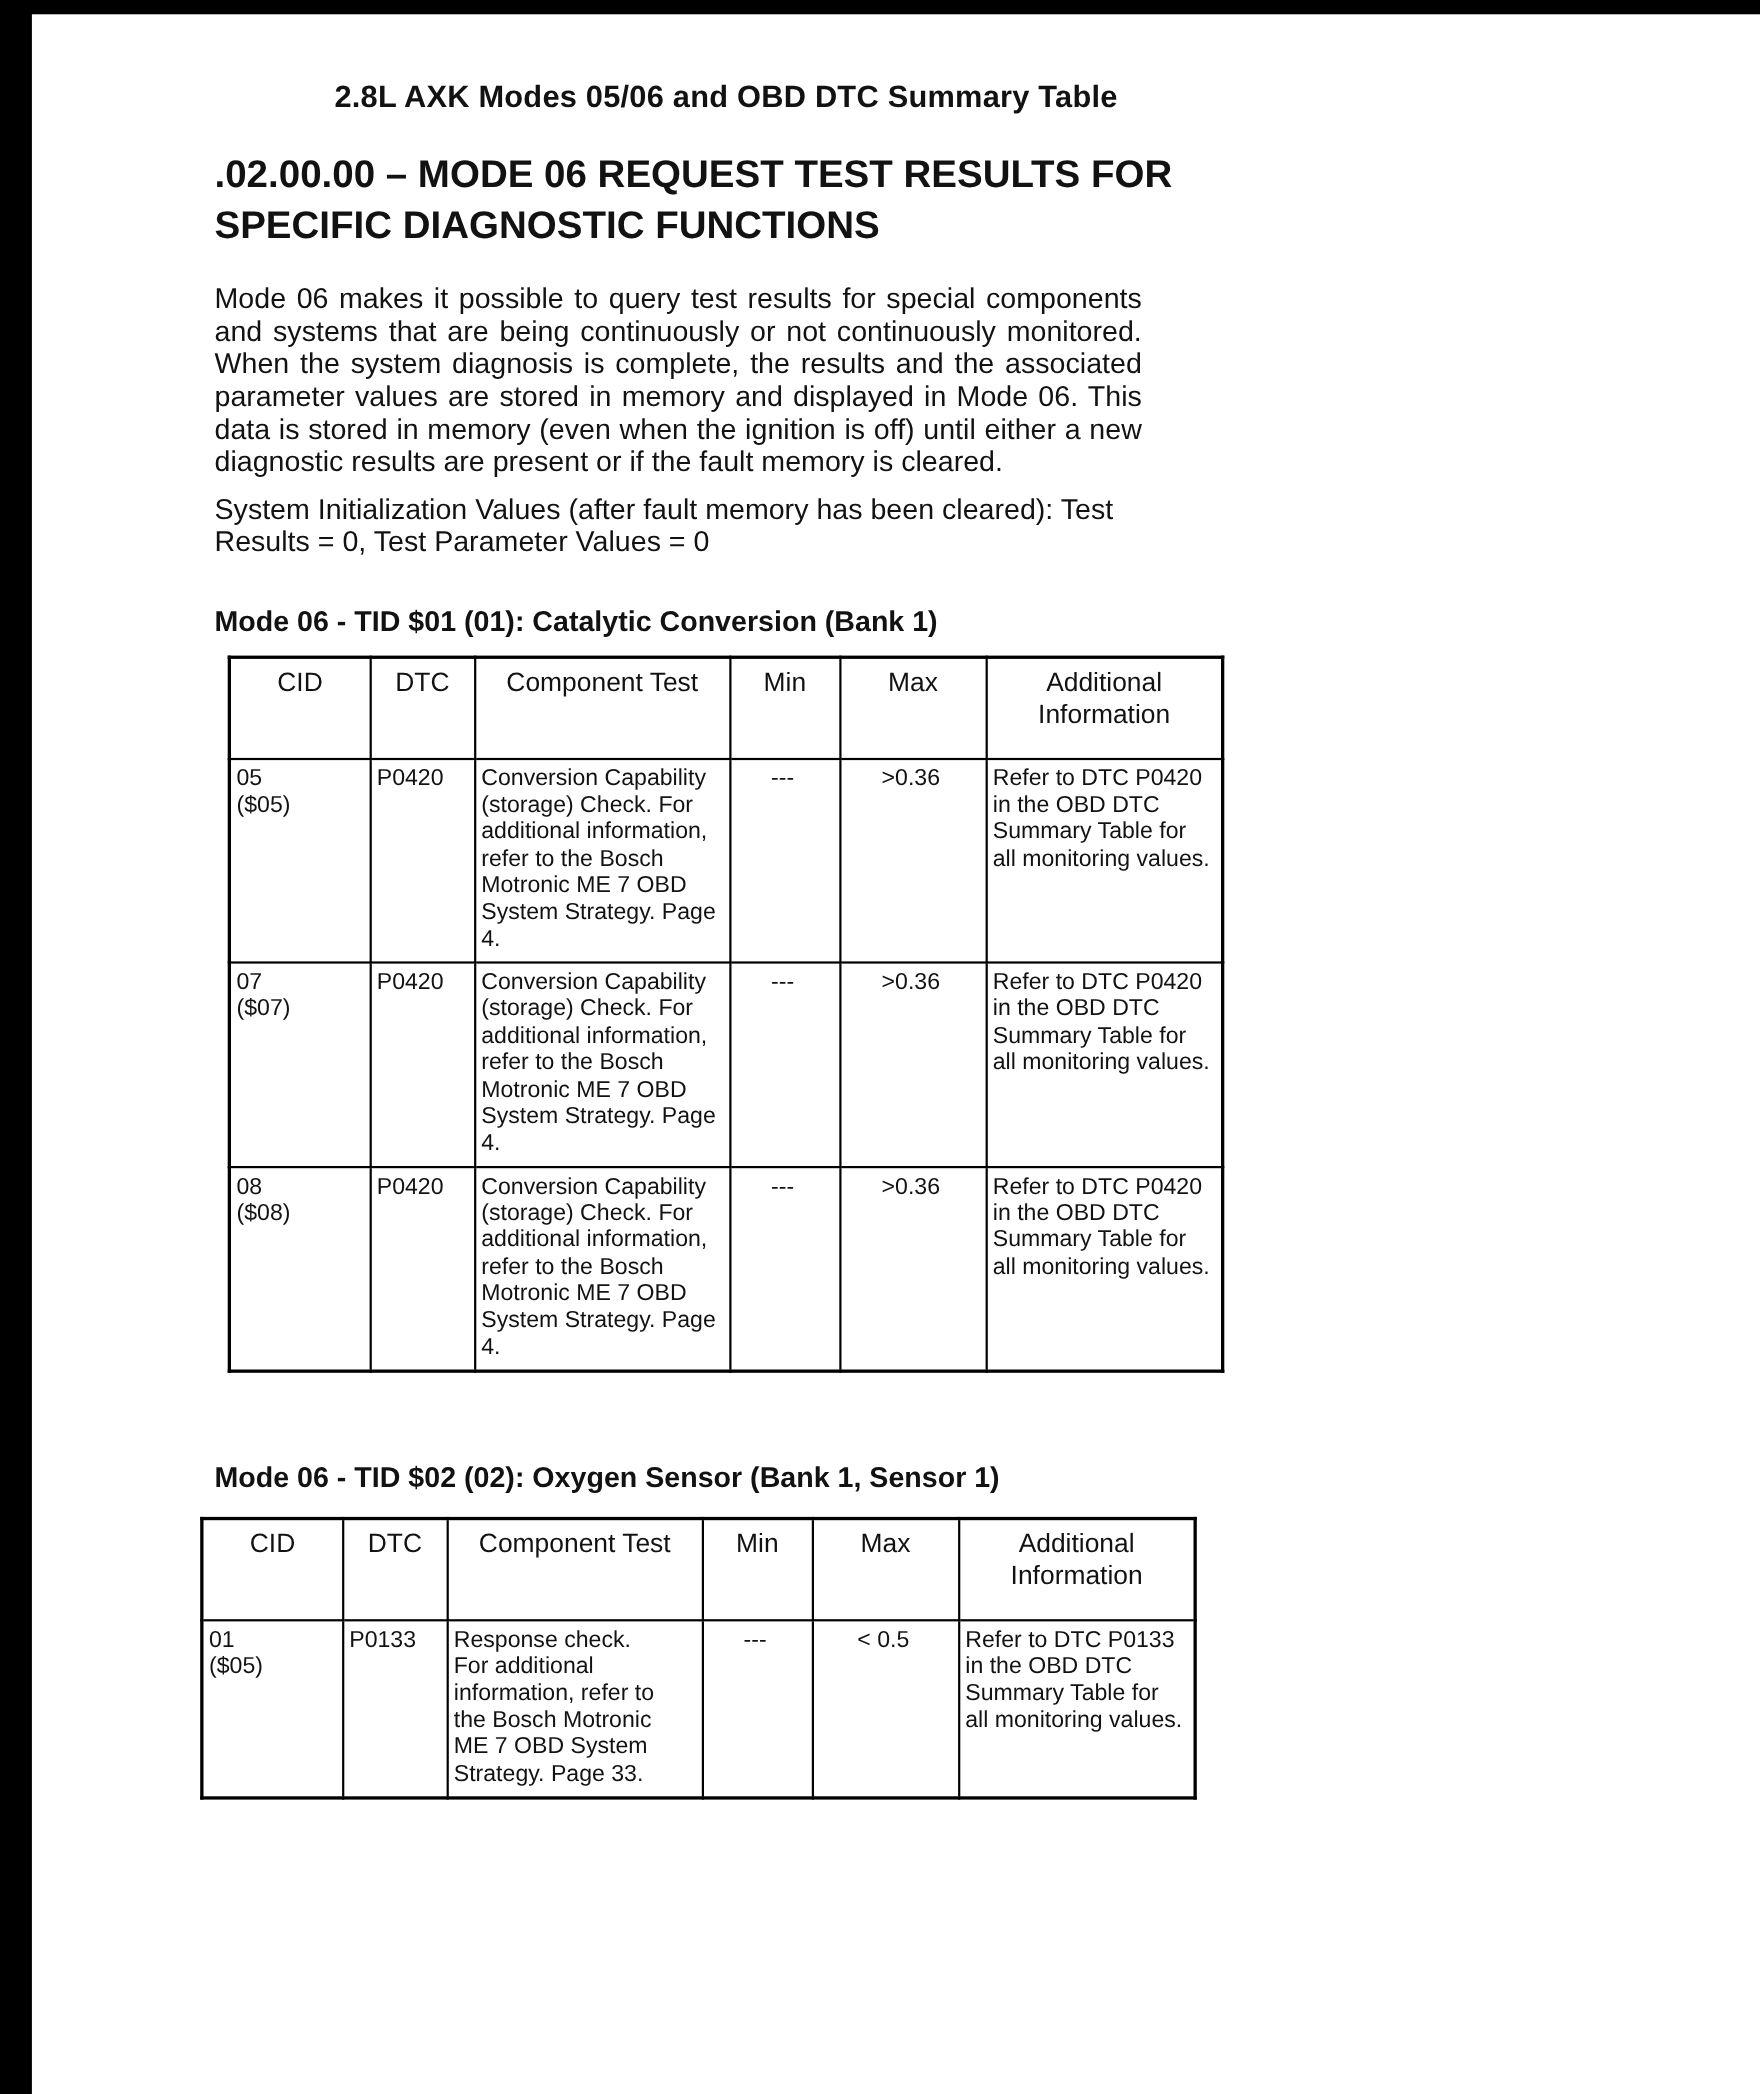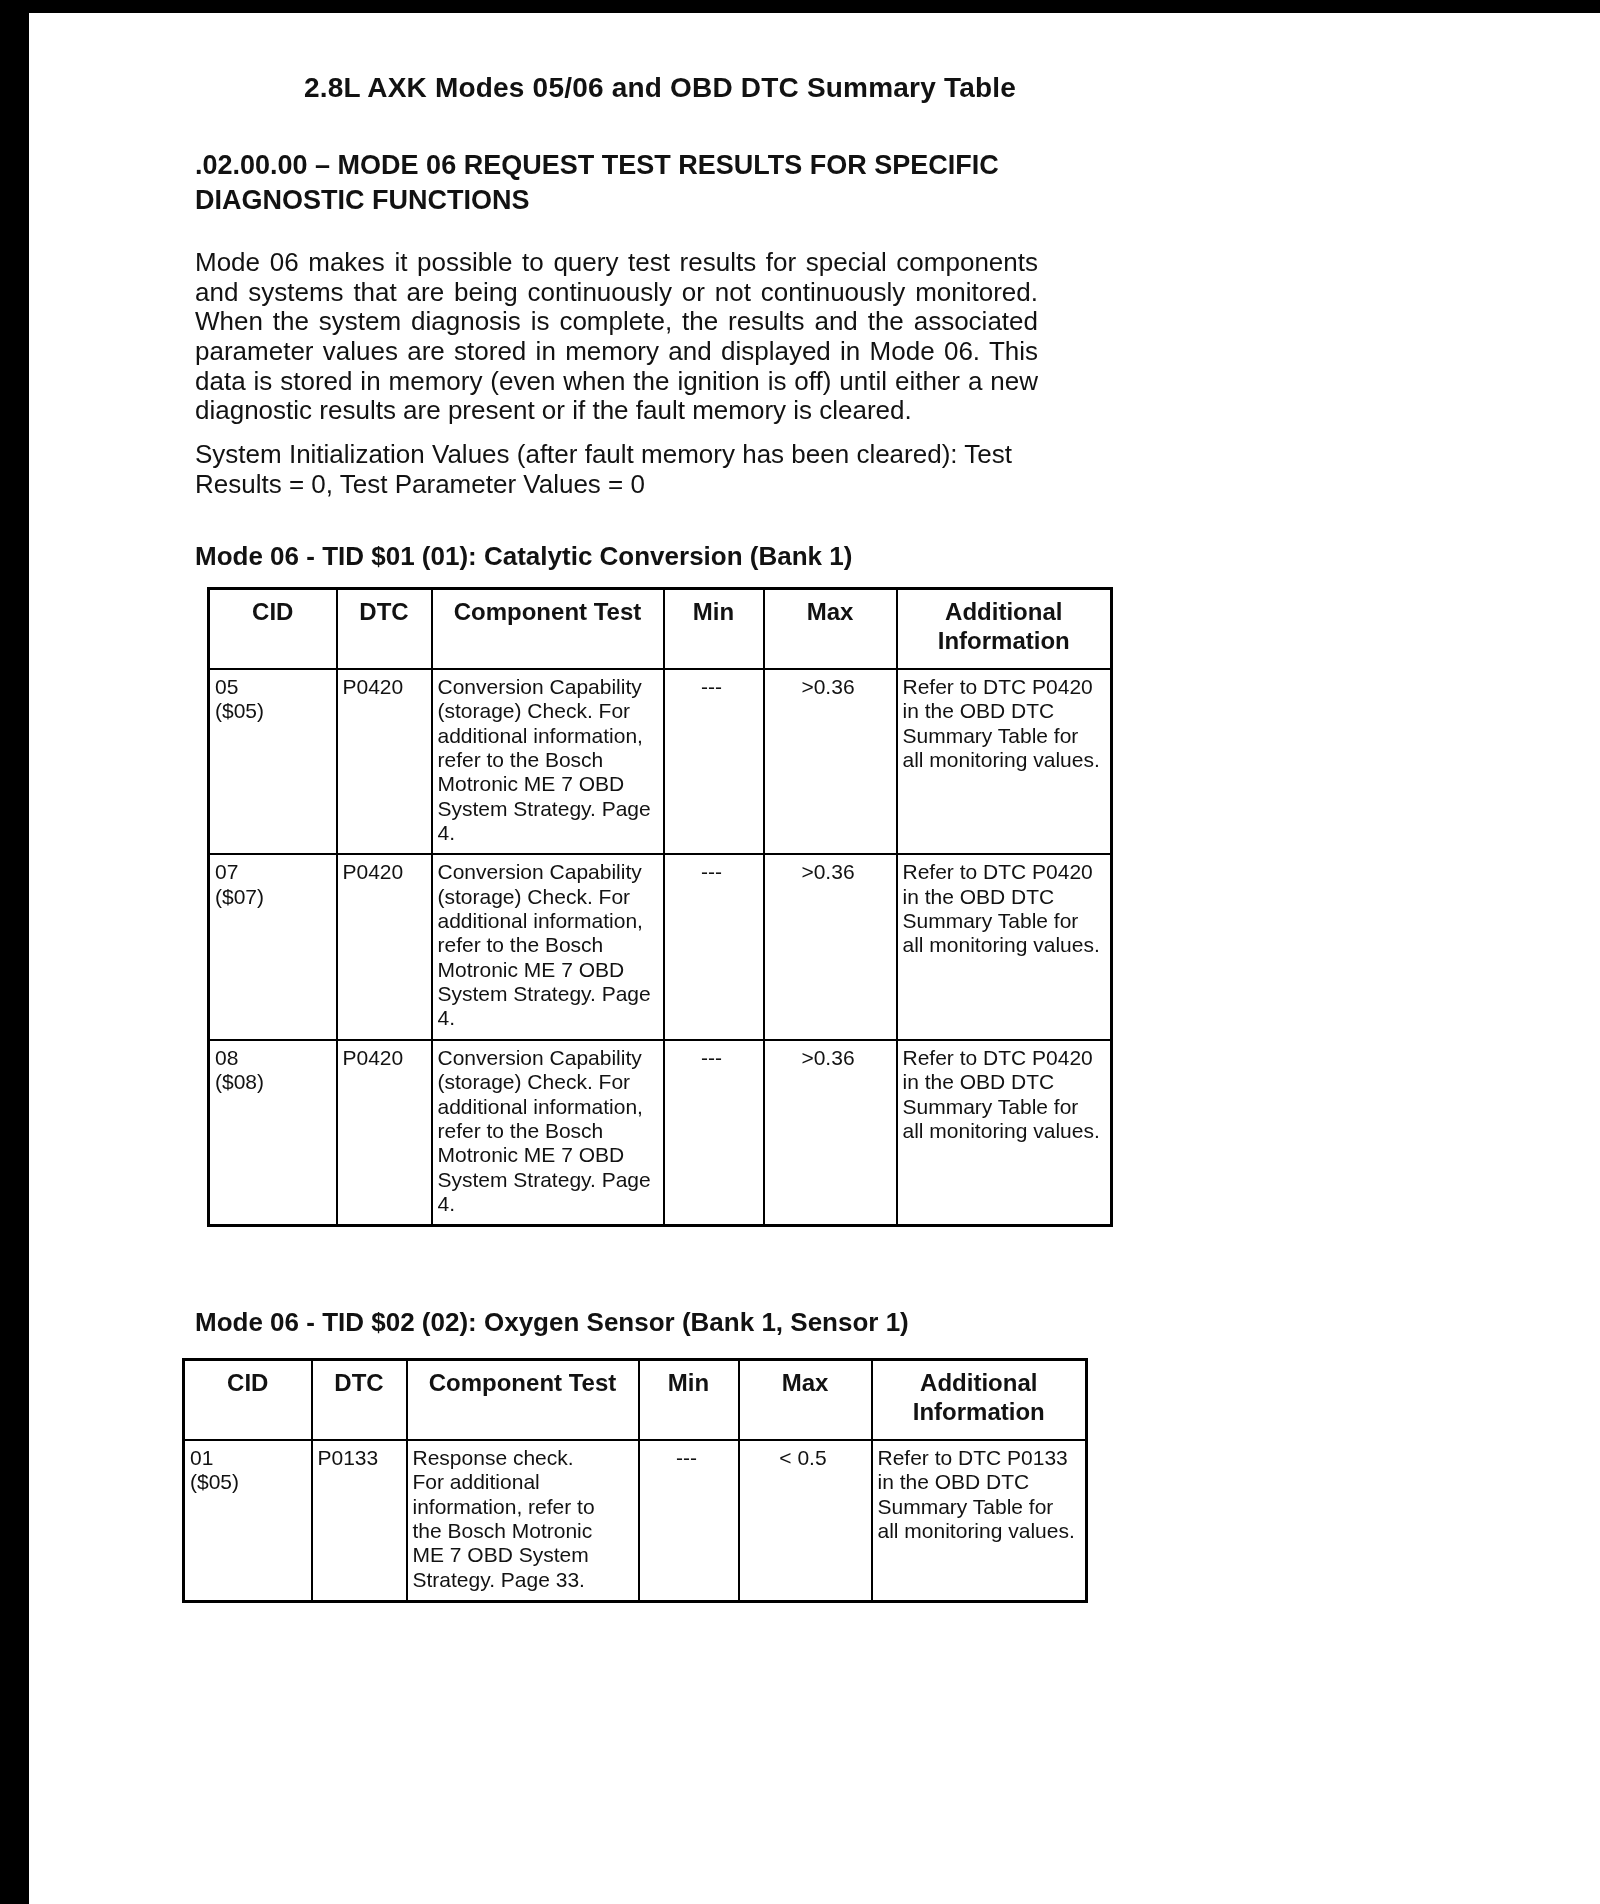--- a/index.html
+++ b/index.html
@@ -26,23 +26,23 @@
 
   .doc-title {
     width: 930px;
     text-align: center;
     font-size: 28px;
     font-weight: bold;
     letter-spacing: 0.2px;
   }
 
   .doc-heading {
-    margin-top: 44px;
+    margin-top: 32px;
     width: 900px;
-    font-size: 27px;
+    font-size: 35px;
     font-weight: bold;
     line-height: 1.3;
   }
 
   .para {
     margin: 0;
     margin-top: 30px;
     width: 843px;
     font-size: 26px;
     line-height: 1.14;
@@ -67,23 +67,23 @@
   }
   table.dtc-table.t1 { margin-left: 12px; }
   table.dtc-table.t2 { margin-left: -13px; margin-top: 20px; }
 
   .dtc-table th, .dtc-table td {
     border: 2px solid #000;
     vertical-align: top;
   }
   .dtc-table th {
     font-size: 24px;
-    font-weight: bold;
+    font-weight: normal;
     text-align: center;
-    padding: 8px 10px 12px 10px;
+    padding: 8px 10px 24px 10px;
     line-height: 1.2;
   }
   .dtc-table td {
     font-size: 21px;
     line-height: 1.16;
     padding: 5px 9px 8px 5px;
     white-space: pre-line;
     text-align: left;
   }
   

